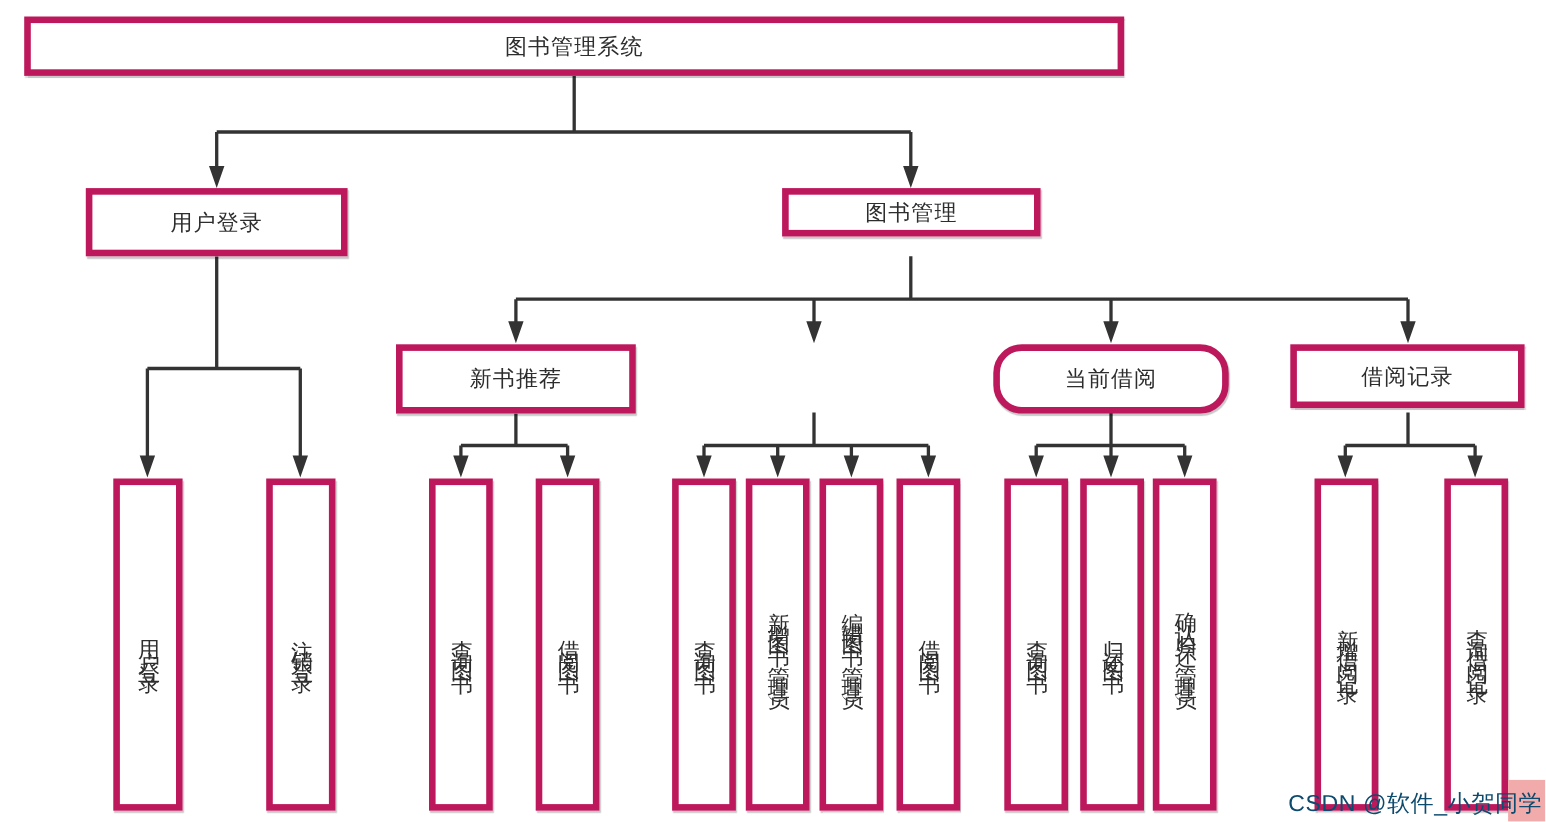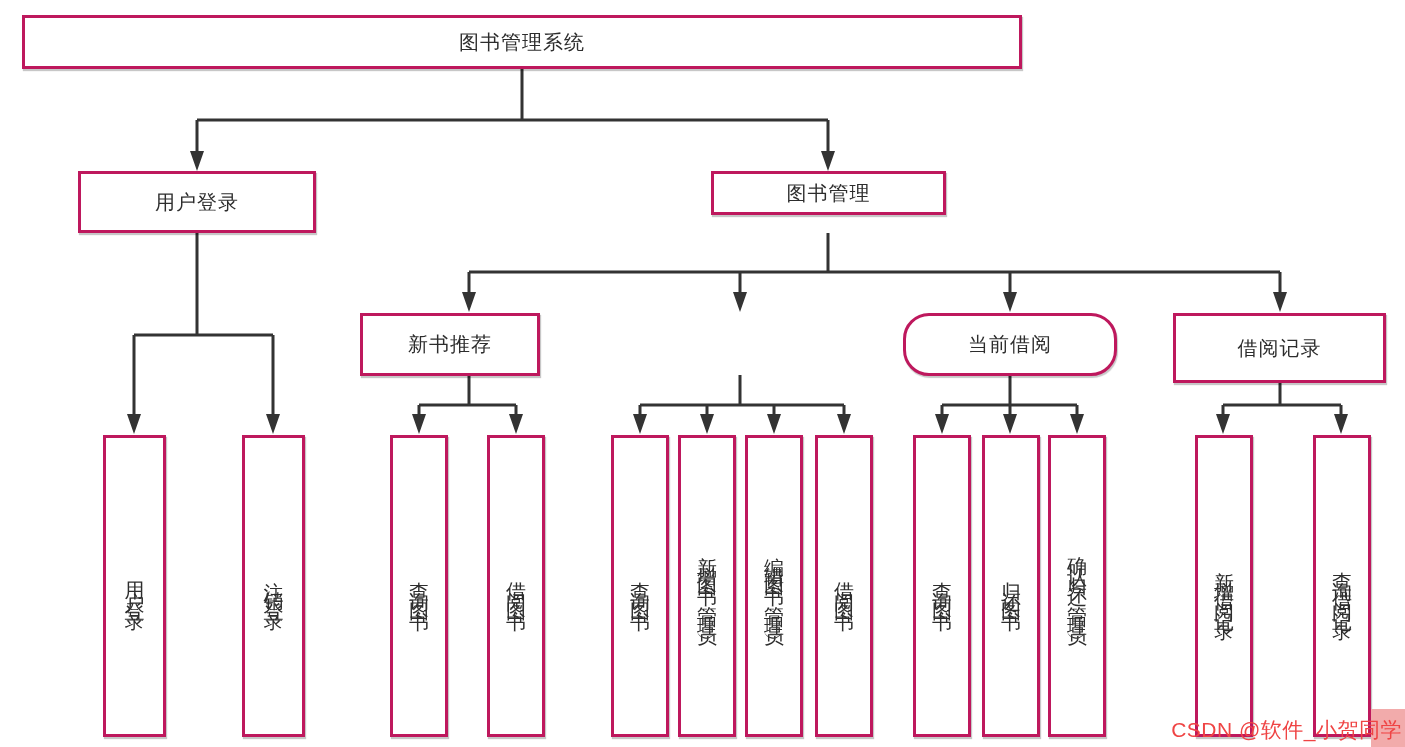--- a/index.html
+++ b/index.html
@@ -8,40 +8,40 @@
     width:1405px;height:747px;
     background:#ffffff;
     font-family:"Liberation Sans","DejaVu Sans",sans-serif;
     color:#2d2d2d;
     overflow:hidden;
   }
   svg.connectors{position:absolute;left:0;top:0;z-index:1;}
   .node{
     position:absolute;
     background:#ffffff;
-    border:3px solid #be185d;
+    border:6px solid #be185d;
     box-sizing:border-box;
     display:flex;align-items:center;justify-content:center;
     box-shadow:1px 2px 1px rgba(0,0,0,0.22);
     z-index:2;
   }
   .hlabel{font-size:20px;letter-spacing:1px;white-space:nowrap;}
   .vnode .vlabel{
     writing-mode:vertical-rl;
     text-orientation:mixed;
     font-size:20px;
     line-height:1.05;
     letter-spacing:0.5em;
     white-space:nowrap;
   }
   .watermark{
     position:absolute;
     right:3px;bottom:3px;
     font-size:21px;
-    color:#ef4444;
+    color:#0c4a6e;
     letter-spacing:0.5px;
     z-index:4;
     white-space:nowrap;
   }
   .wm-pink{
     position:absolute;
     right:0;bottom:0;
     width:34px;height:38px;
     background:#f2abab;
     z-index:3;
@@ -73,27 +73,27 @@
     <span class="hlabel">图书管理系统</span>
   </div>
 
   <div class="node" style="left:78px;top:171px;width:238px;height:62px;">
     <span class="hlabel">用户登录</span>
   </div>
   <div class="node" style="left:711px;top:171px;width:235px;height:44px;">
     <span class="hlabel">图书管理</span>
   </div>
 
-  <div class="node" style="left:360px;top:313px;width:180px;height:63px;">
+  <div class="node" style="left:360px;top:313px;width:218px;height:63px;">
     <span class="hlabel">新书推荐</span>
   </div>
   <div class="node" style="left:903px;top:313px;width:214px;height:63px;border-radius:26px;">
     <span class="hlabel">当前借阅</span>
   </div>
-  <div class="node" style="left:1173px;top:313px;width:213px;height:70px;">
+  <div class="node" style="left:1173px;top:313px;width:213px;height:58px;">
     <span class="hlabel">借阅记录</span>
   </div>
 
   <div class="node vnode" style="left:103px;top:435px;width:63px;height:302px;">
     <span class="vlabel">用户登录</span>
   </div>
   <div class="node vnode" style="left:242px;top:435px;width:63px;height:302px;">
     <span class="vlabel">注销登录</span>
   </div>
 

